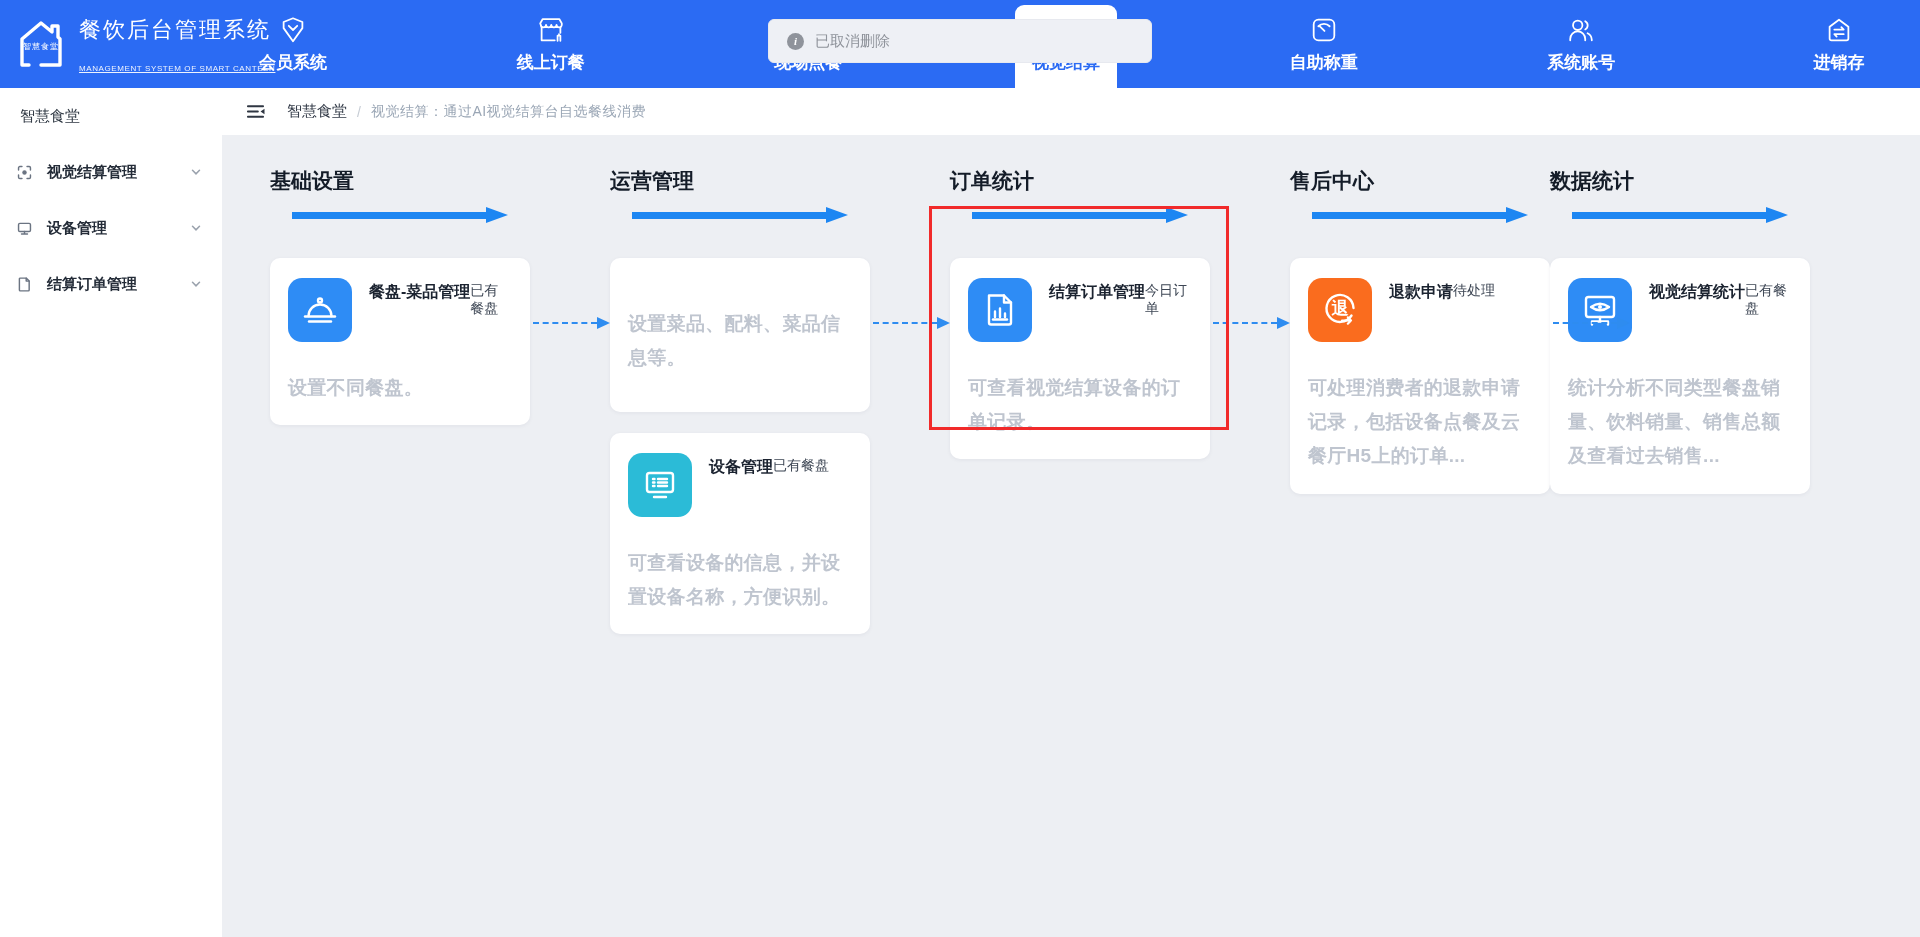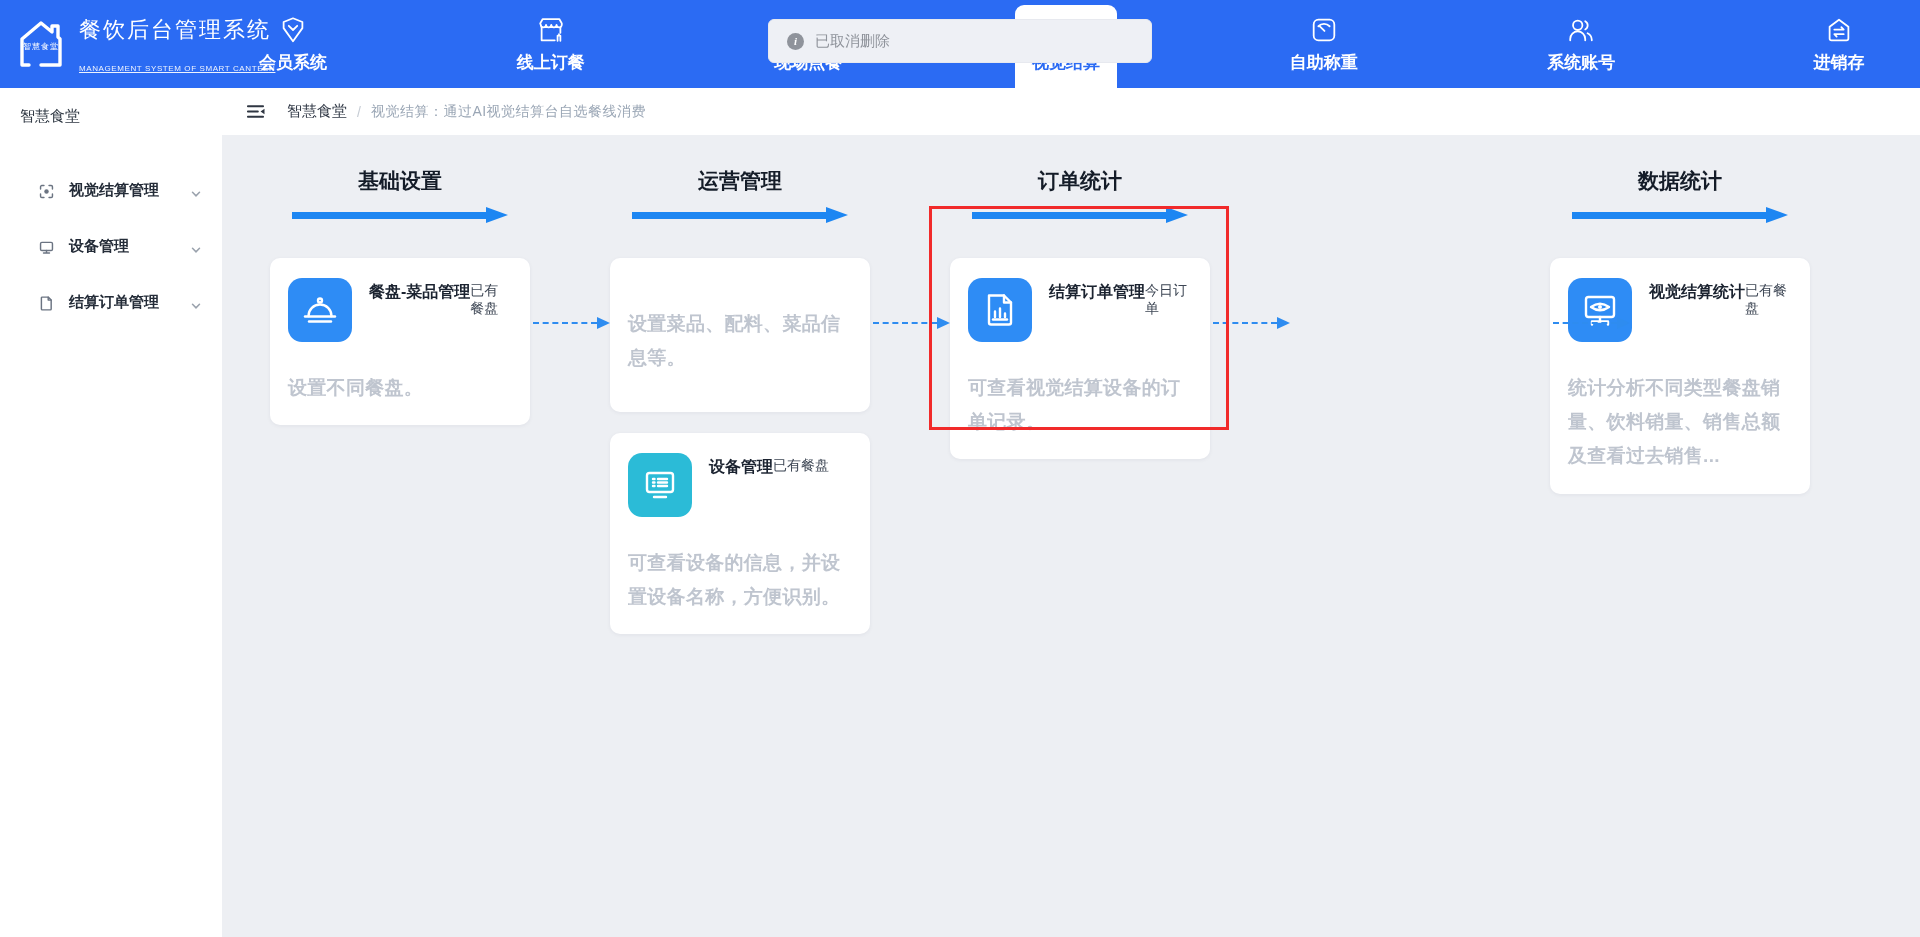--- a/index.html
+++ b/index.html
@@ -28,36 +28,36 @@
 
   
   .toast { position:absolute; top:19px; left:50%; transform:translateX(-50%); width:384px; height:44px; background:#eef0f5; border:1px solid #e7e9ef; border-radius:6px; display:flex; align-items:center; padding:0 18px; gap:11px; z-index:60; }
   .toast-icon { width:17px; height:17px; border-radius:50%; background:#8f939b; color:#fff; font-size:11px; font-weight:bold; font-style:italic; font-family:"Liberation Serif",serif; display:flex; align-items:center; justify-content:center; flex:none; }
   .toast-text { color:#8f939b; font-size:15px; }
 
   
   .sidebar { position:absolute; top:88px; left:0; bottom:0; width:222px; background:#fff; z-index:5; }
   .sidebar-title { padding:19px 0 0 20px; font-size:15px; color:#2c3540; }
   .sidebar-menu { margin-top:18px; }
-  .menu-item { height:56px; display:flex; align-items:flex-end; padding:0 20px 0 38px; color:#242c38; font-size:15px; font-weight:600; cursor:pointer; }
+  .menu-item { height:56px; display:flex; align-items:center; padding:0 20px 0 16px; color:#242c38; font-size:15px; font-weight:600; cursor:pointer; }
   .menu-item .mi-icon { width:18px; margin-right:13px; display:flex; color:#6b7482; }
   .menu-item .chev { margin-left:auto; color:#9aa2ad; display:flex; }
 
   
   .crumbbar { position:absolute; top:88px; left:222px; right:0; height:47px; background:#fff; display:flex; align-items:center; padding-left:24px; z-index:4; }
   .collapse-btn { display:flex; margin-right:22px; cursor:pointer; }
   .crumb-root { font-size:15px; color:#303845; cursor:pointer; }
   .crumb-sep { color:#c6ccd4; font-size:14px; margin:0 10px; }
   .crumb-current { color:#9aa6b5; font-size:14px; letter-spacing:.5px; }
 
   
   .content { position:absolute; top:135px; left:222px; right:0; bottom:0; background:#edeff3; }
   .col { position:absolute; top:33px; width:260px; }
   .col-1{left:48px} .col-2{left:388px} .col-3{left:728px} .col-4{left:1068px} .col-5{left:1328px}
-  .col-title { text-align:center; font-size:21px; font-weight:bold; color:#141c28; line-height:26px; }
+  .col-title { text-align:left; font-size:21px; font-weight:bold; color:#141c28; line-height:26px; }
   .col-arrow { margin:13px auto 0; width:216px; height:16px; position:relative; }
   .col-arrow .bar { position:absolute; left:0; top:5px; height:7px; width:194px; background:#1d86f2; }
   .col-arrow .head { position:absolute; right:0; top:0; width:0; height:0; border-left:22px solid #1d86f2; border-top:8px solid transparent; border-bottom:8px solid transparent; }
 
   .card { margin-top:35px; width:260px; min-height:154px; background:#fff; border-radius:10px; padding:20px 18px 20px; box-shadow:0 1px 4px rgba(31,41,61,.06); cursor:pointer; }
   .card + .card { margin-top:21px; }
   .card-top { display:flex; }
   .card-ic { width:64px; height:64px; border-radius:14px; flex:none; display:flex; align-items:center; justify-content:center; position:relative; }
   .ic-blue{background:#2e8cf5} .ic-green{background:#1db41f} .ic-cyan{background:#2bbbd7} .ic-orange{background:#fa6c1e}
   .card-info { margin-left:17px; display:flex; flex-direction:row; justify-content:space-between; padding:4px 0 5px; }
@@ -303,20 +303,43 @@
         </div>
         <div class="card-info">
           <div class="card-title">结算订单管理</div>
           <div class="card-status">今日订单</div>
         </div>
       </div>
       <div class="card-desc">可查看视觉结算设备的订单记录。</div>
     </div>
   </div>
 
+  <div class="col col-4">
+    <div class="col-title">售后中心</div>
+    <div class="col-arrow">
+        <div class="bar"></div>
+        <div class="head"></div>
+      </div>
+    <div class="card">
+      <div class="card-top">
+        <div class="card-ic ic-orange">
+          <svg width="46" height="46" viewBox="0 0 46 46" fill="none" stroke="#fff" stroke-width="2.4" stroke-linecap="round" stroke-linejoin="round">
+            <path d="M34.5 28.5 A13.5 13.5 0 1 1 36.5 21"></path>
+              <path d="M25 33.5 h9 l-3.2 -3.2 M34 33.5 l-3.2 3.2" stroke-width="2.2"></path>
+          </svg>
+          <span class="refund-glyph">退</span>
+        </div>
+        <div class="card-info">
+          <div class="card-title">退款申请</div>
+          <div class="card-status">待处理</div>
+        </div>
+      </div>
+      <div class="card-desc">可处理消费者的退款申请记录，包括设备点餐及云餐厅H5上的订单...</div>
+    </div>
+  </div>
 
   <div class="col col-5">
     <div class="col-title">数据统计</div>
     <div class="col-arrow">
         <div class="bar"></div>
         <div class="head"></div>
       </div>
     <div class="card">
       <div class="card-top">
         <div class="card-ic ic-blue">

